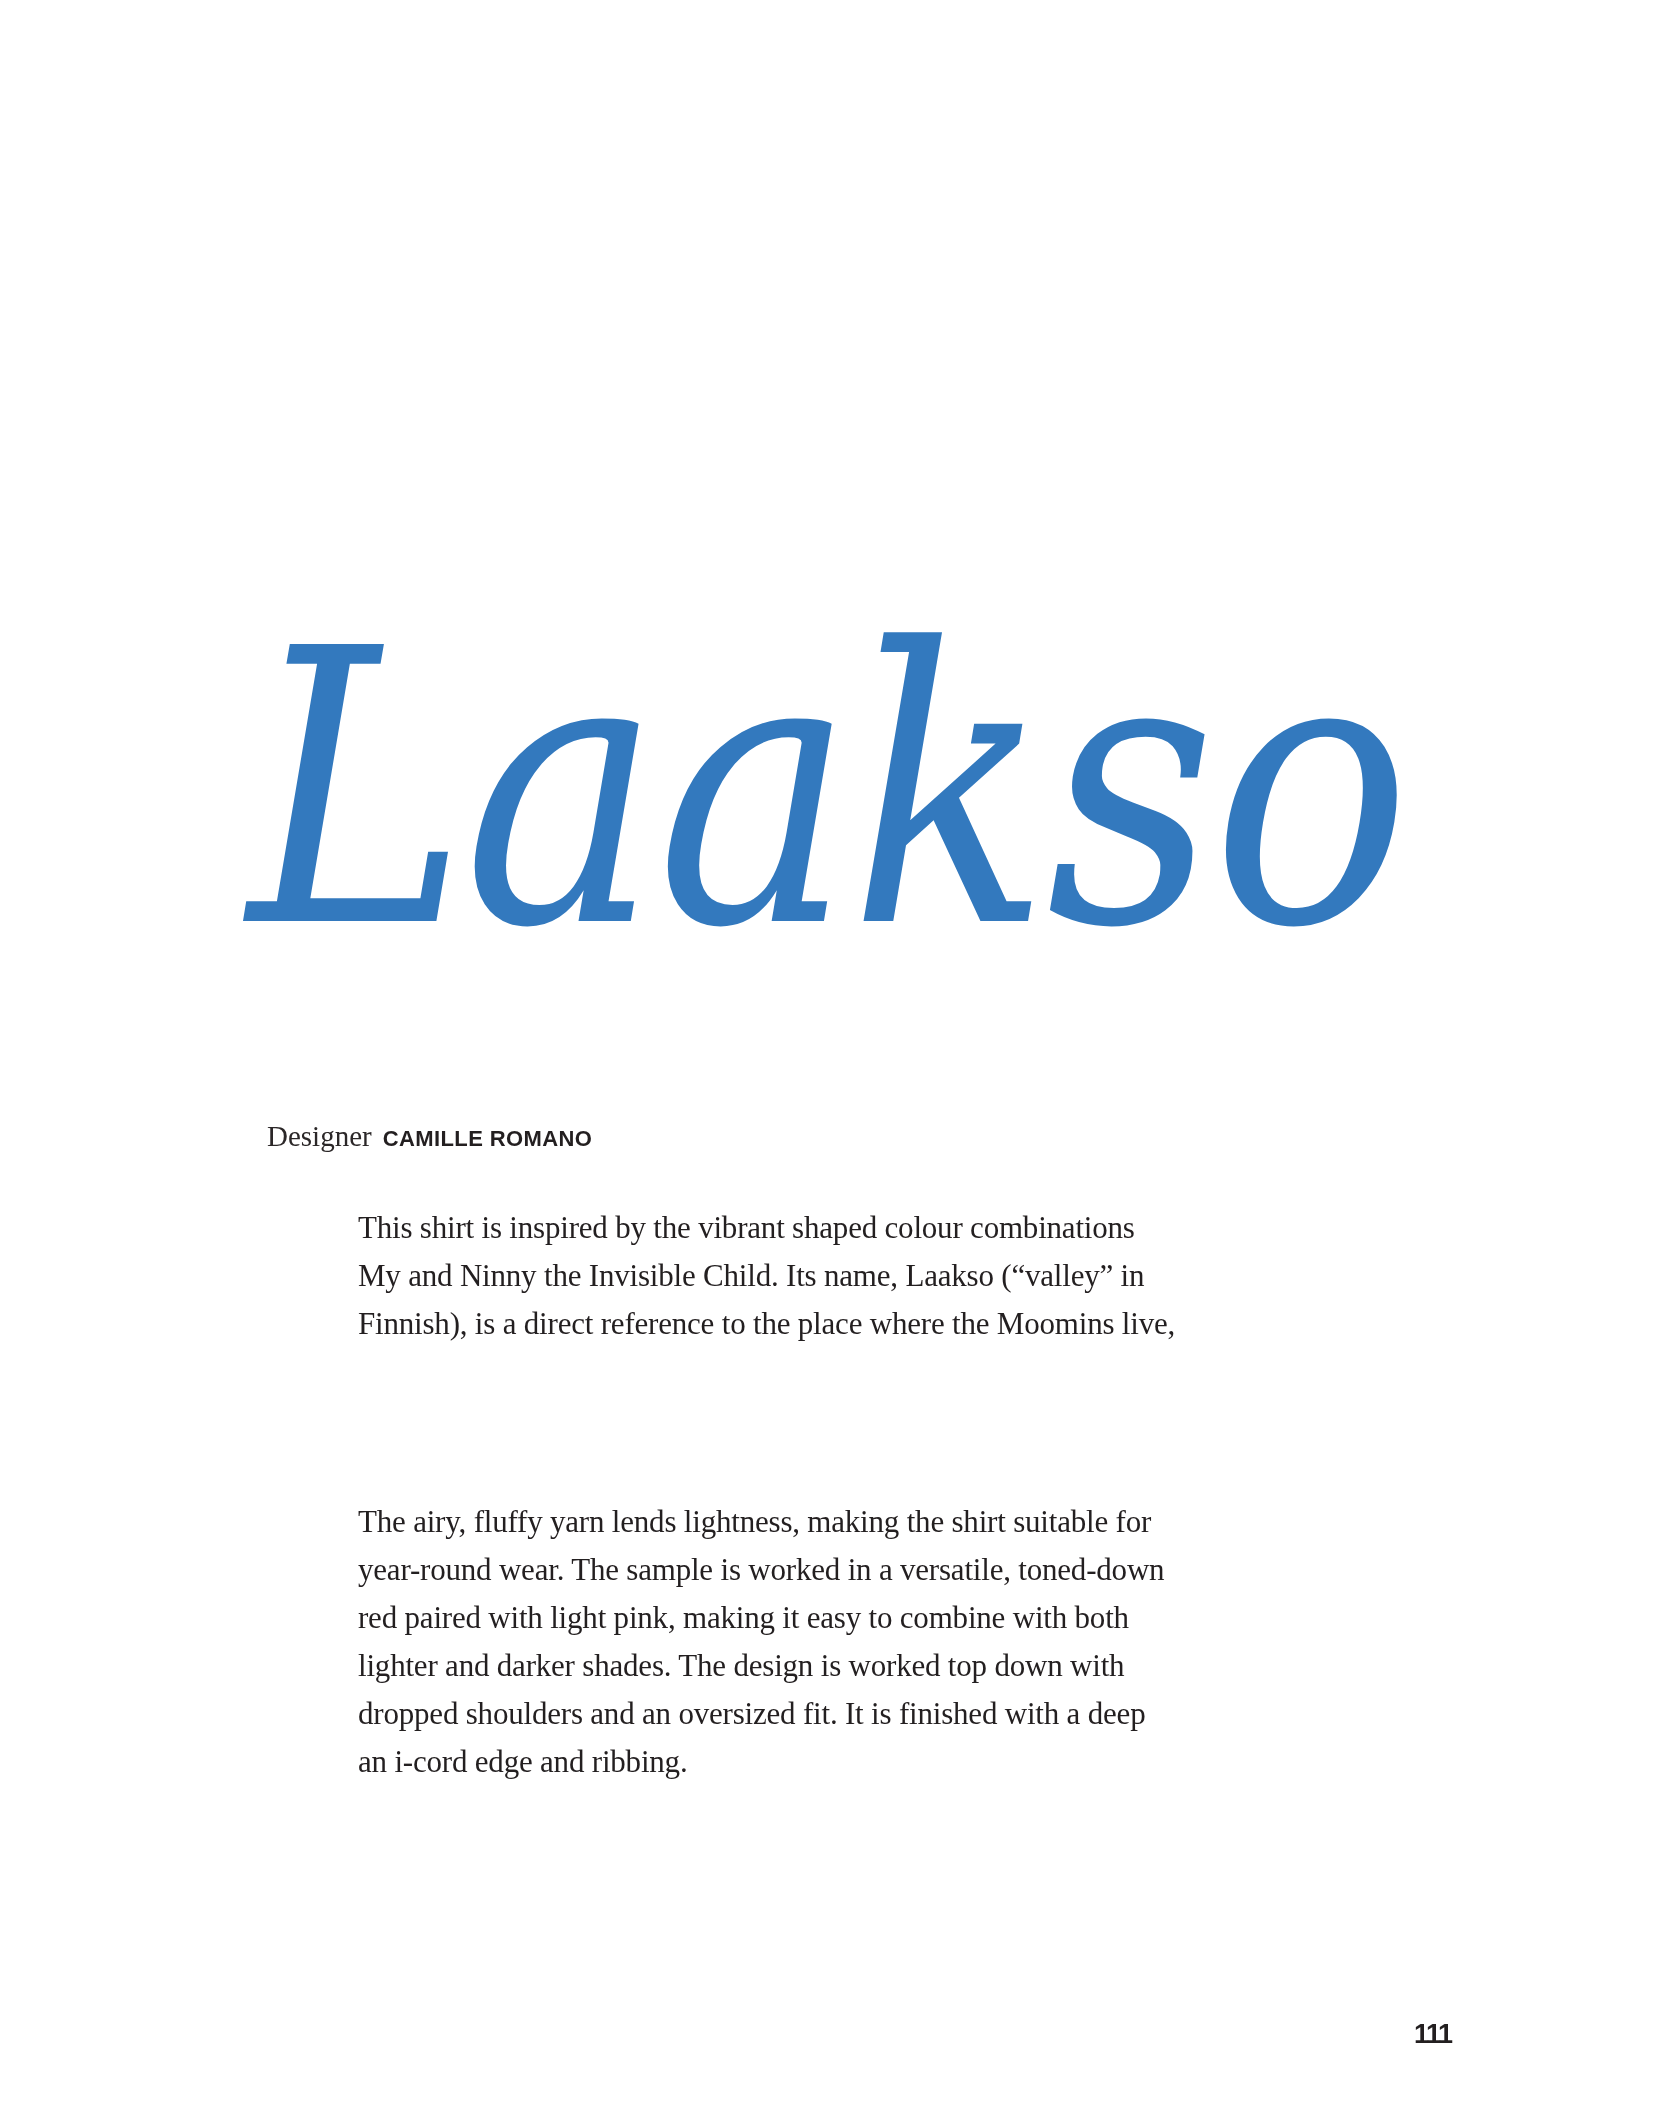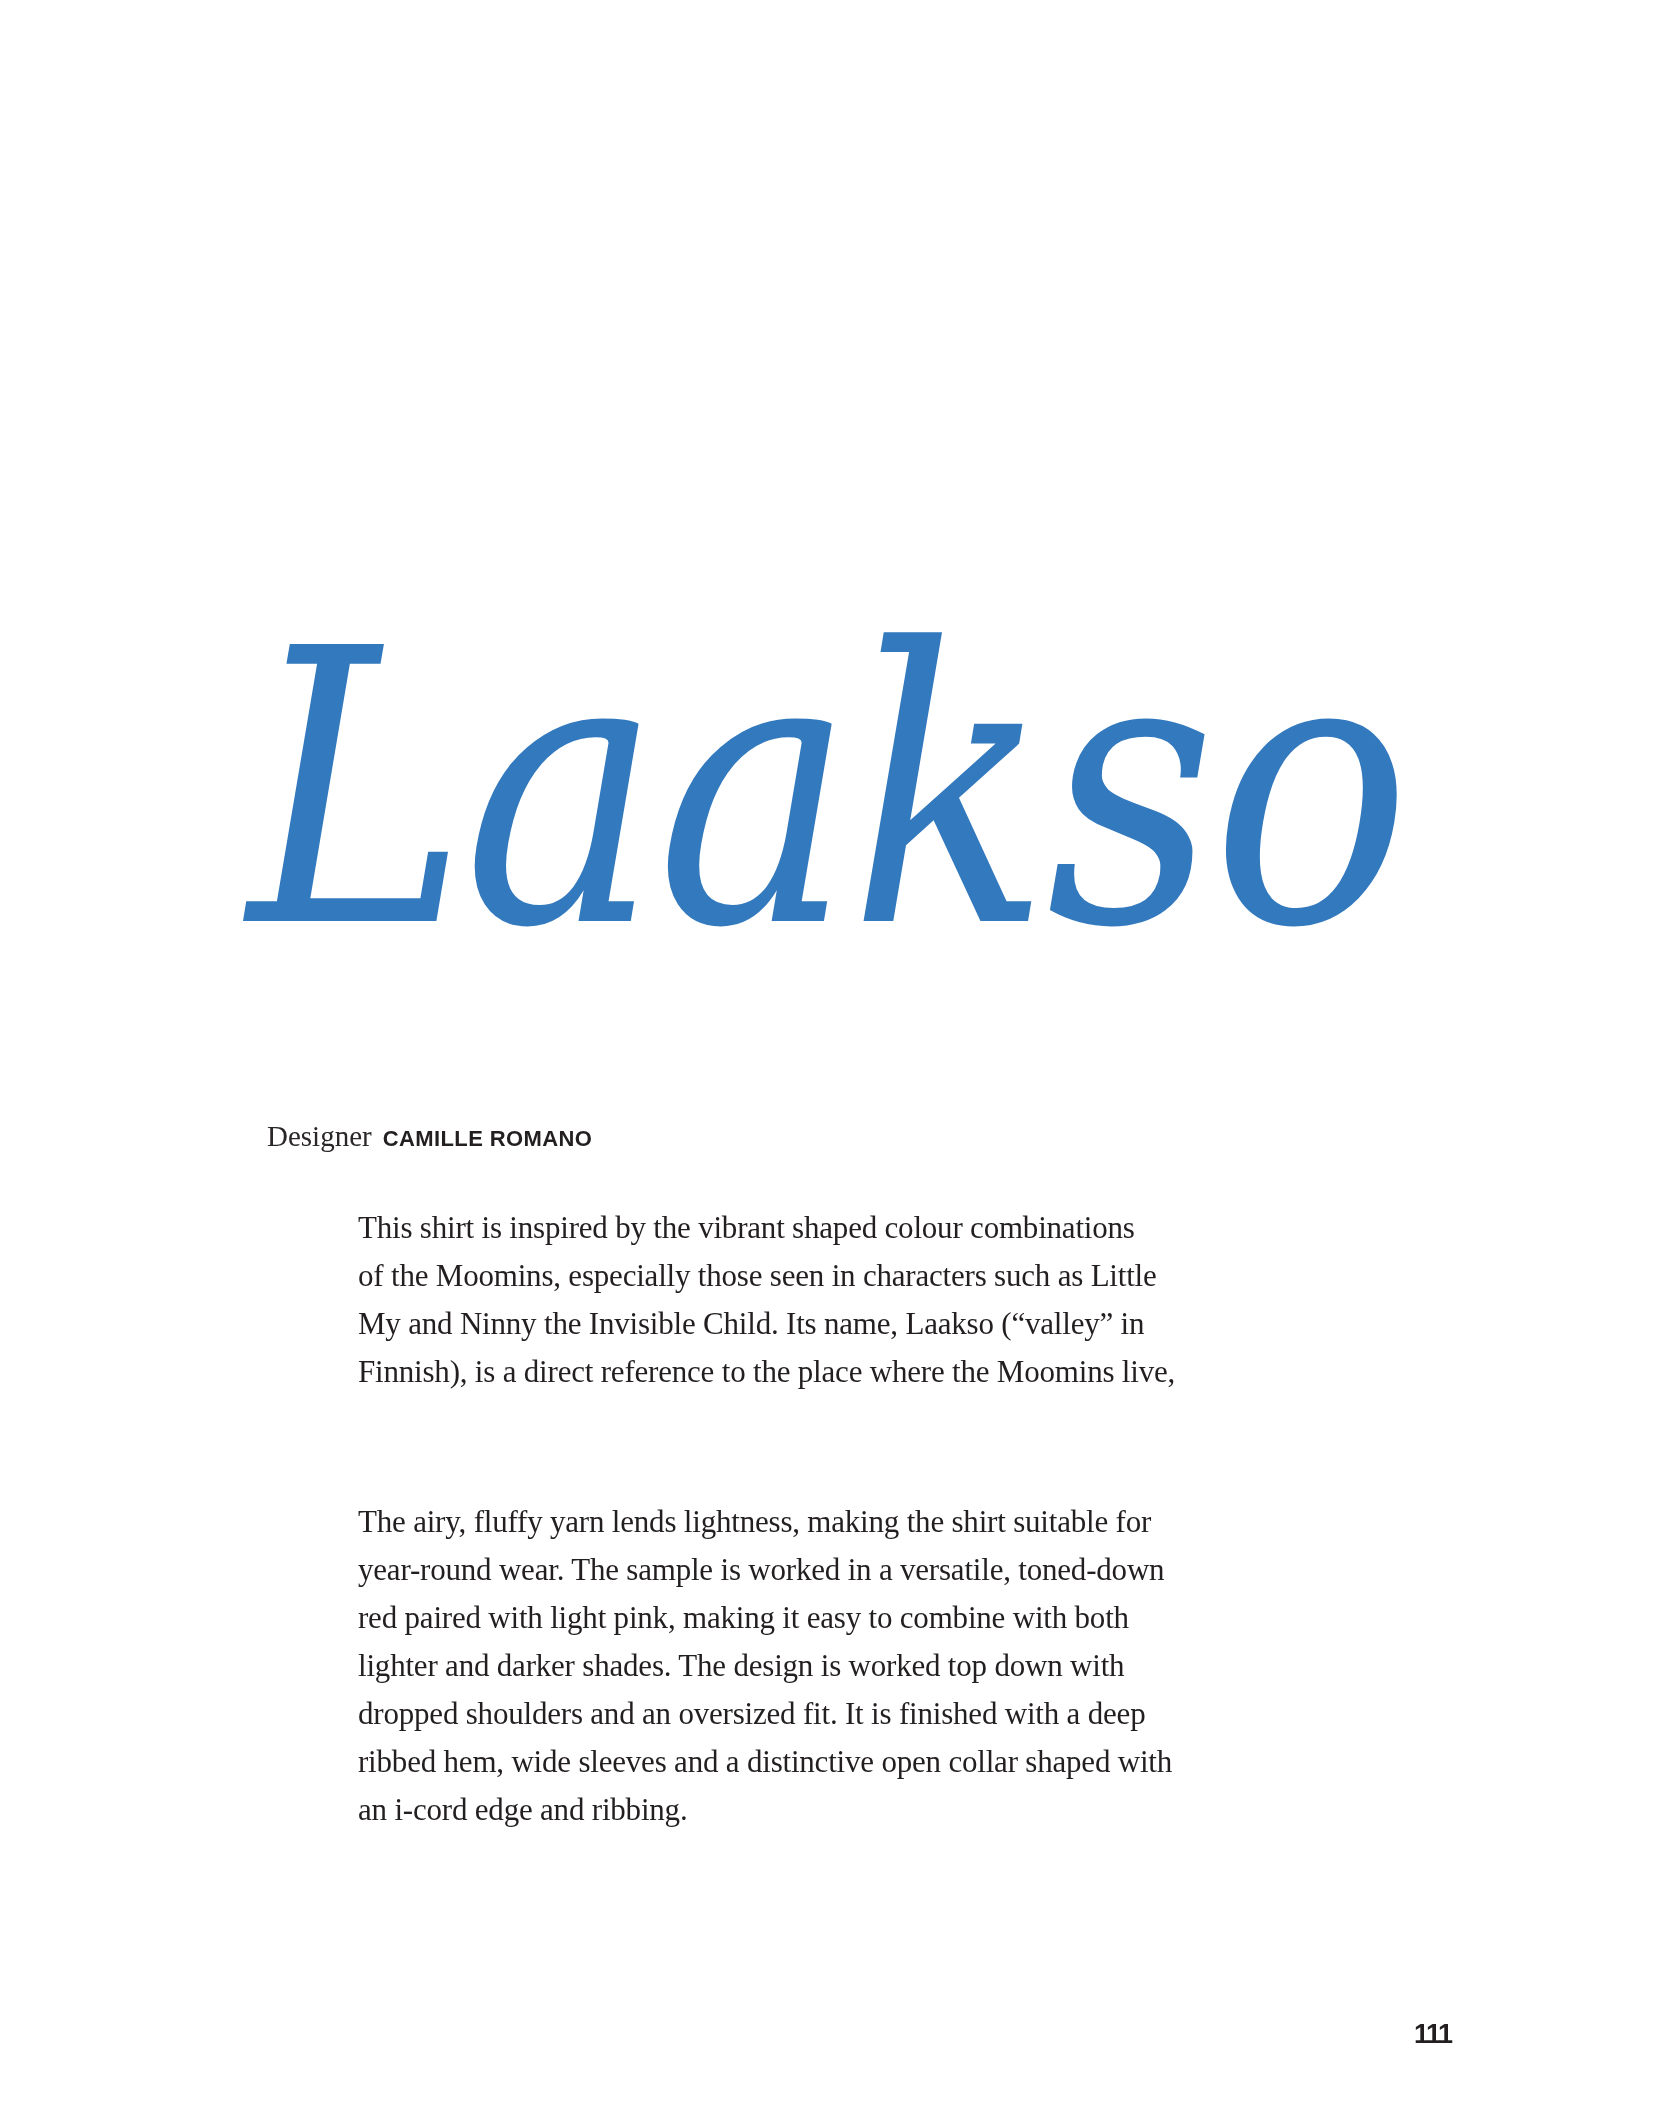--- a/index.html
+++ b/index.html
@@ -96,30 +96,28 @@
 
   <div class="title">Laakso</div>
 
   <div class="designer-row">
     <span class="designer-label">Designer</span>
     <span class="designer-name">CAMILLE ROMANO</span>
   </div>
 
   <div class="body-para para-1">
     <div class="line">This shirt is inspired by the vibrant shaped colour combinations</div>
-    <div class="line">of the Moomins, especially those seen in characters such as Little</div>
     <div class="line">My and Ninny the Invisible Child. Its name, Laakso (“valley” in</div>
     <div class="line">Finnish), is a direct reference to the place where the Moomins live,</div>
   </div>
 
   <div class="body-para para-2">
     <div class="line">The airy, fluffy yarn lends lightness, making the shirt suitable for</div>
     <div class="line">year-round wear. The sample is worked in a versatile, toned-down</div>
     <div class="line">red paired with light pink, making it easy to combine with both</div>
     <div class="line">lighter and darker shades. The design is worked top down with</div>
     <div class="line">dropped shoulders and an oversized fit. It is finished with a deep</div>
-    <div class="line">ribbed hem, wide sleeves and a distinctive open collar shaped with</div>
     <div class="line">an i-cord edge and ribbing.</div>
   </div>
 
   <div class="page-number">111</div>
 
 </div>
 
 </body></html>

